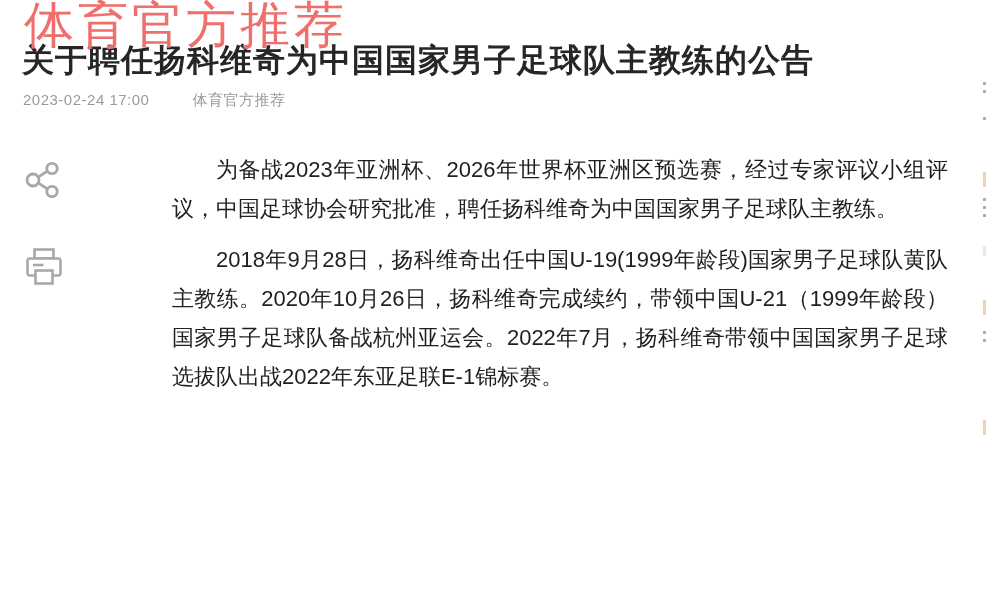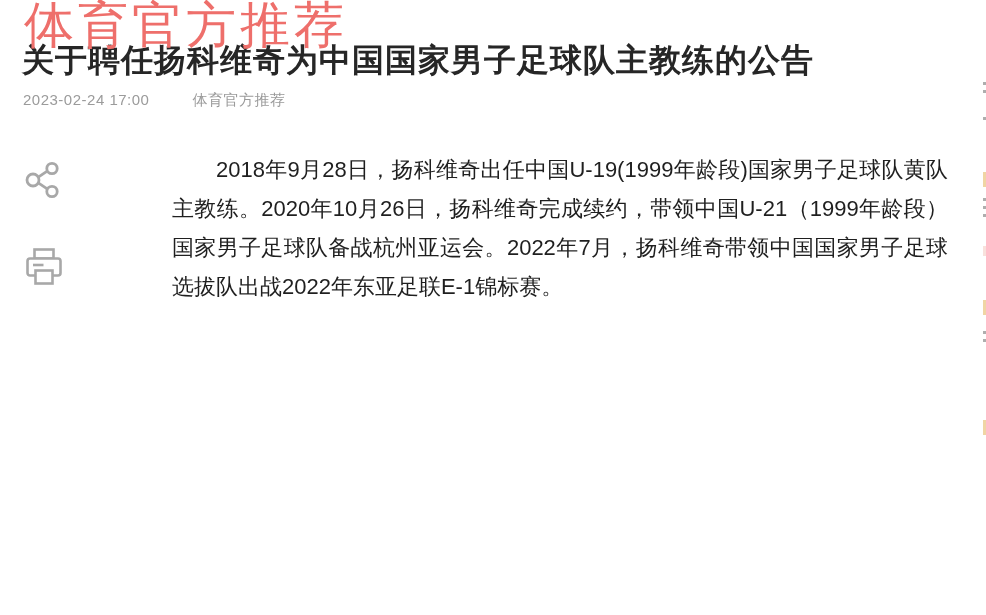--- a/index.html
+++ b/index.html
@@ -128,20 +128,21 @@
         <rect x="10.5" y="3.5" width="19" height="9" stroke="#a8a8a8" stroke-width="2.6" fill="#ffffff"></rect>
         <rect x="3.5" y="12.5" width="33" height="17" rx="2.5" stroke="#a8a8a8" stroke-width="2.6" fill="#ffffff"></rect>
         <line x1="9" y1="19" x2="19.5" y2="19" stroke="#a8a8a8" stroke-width="2.6"></line>
         <rect x="11.5" y="24.5" width="17" height="13" stroke="#a8a8a8" stroke-width="2.6" fill="#ffffff"></rect>
       </svg>
     </span>
   </button>
 </div>
 
 <div class="article-body">
+    <p>为备战2023年亚洲杯、2026年世界杯亚洲区预选赛，经过专家评议小组评议，中国足球协会研究批准，聘任扬科维奇为中国国家男子足球队主教练。</p>
     <p>2018年9月28日，扬科维奇出任中国U-19(1999年龄段)国家男子足球队黄队主教练。2020年10月26日，扬科维奇完成续约，带领中国U-21（1999年龄段）国家男子足球队备战杭州亚运会。2022年7月，扬科维奇带领中国国家男子足球选拔队出战2022年东亚足联E-1锦标赛。</p>
   </div>
 
 <div class="edge-frag frag-dark" style="top:82px"></div>
 <div class="edge-frag frag-dark" style="top:90px"></div>
 <div class="edge-frag frag-dark" style="top:117px"></div>
 <div class="edge-frag frag-orange" style="top:172px"></div>
 <div class="edge-frag frag-dark" style="top:198px"></div>
 <div class="edge-frag frag-dark" style="top:206px"></div>
 <div class="edge-frag frag-dark" style="top:214px"></div>

